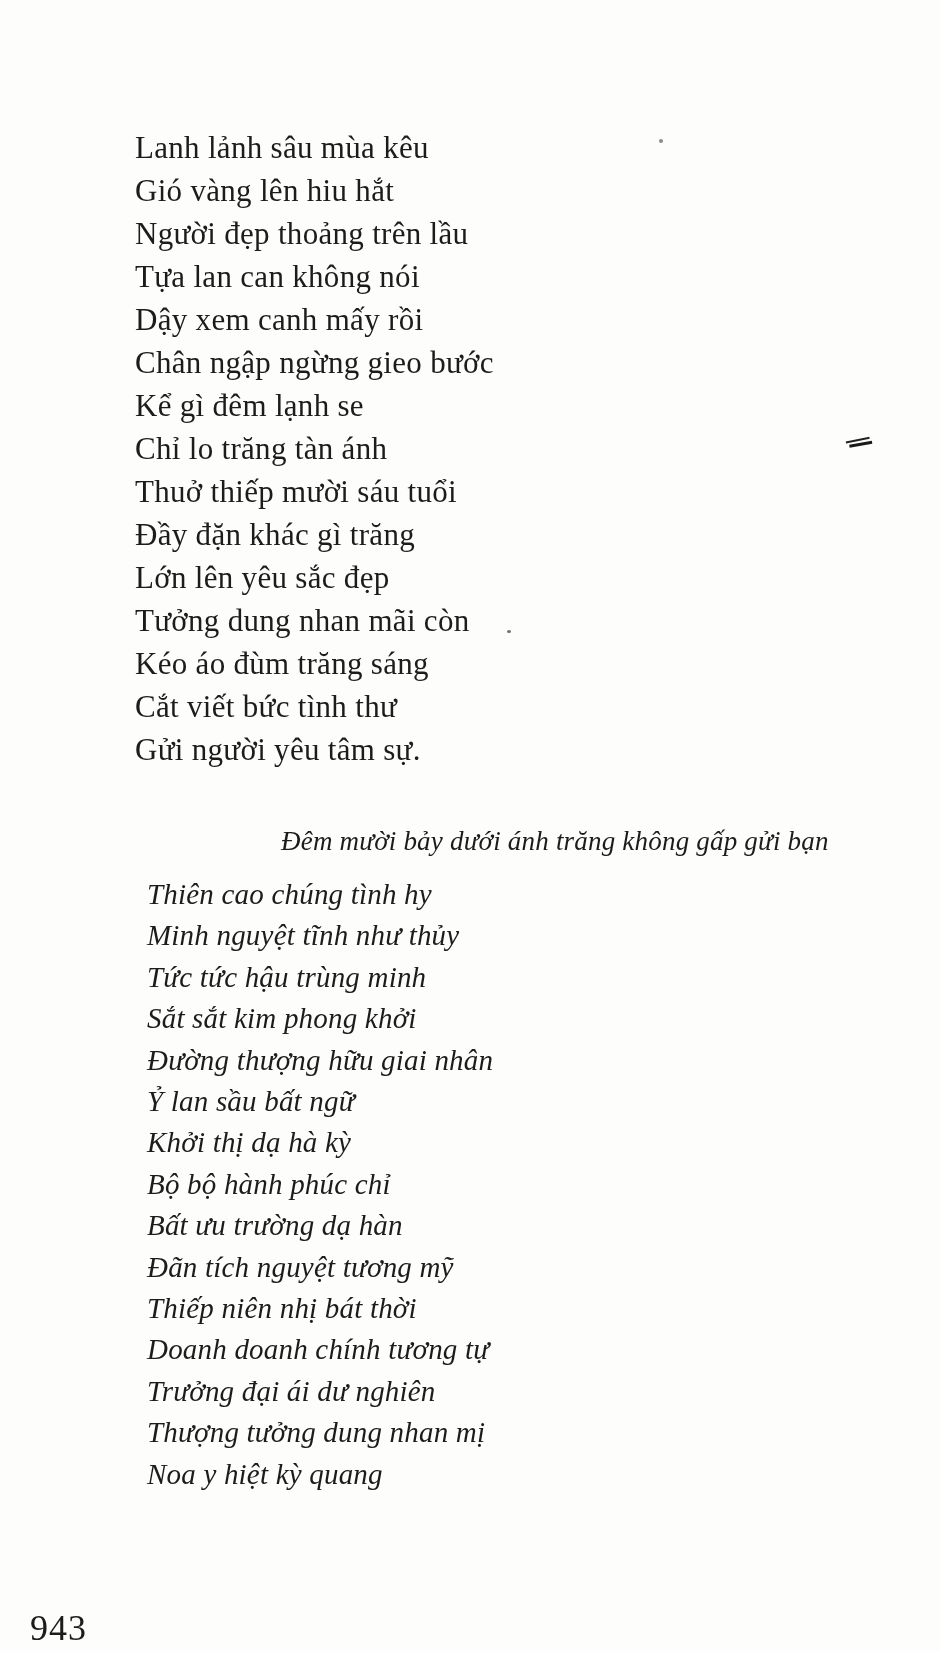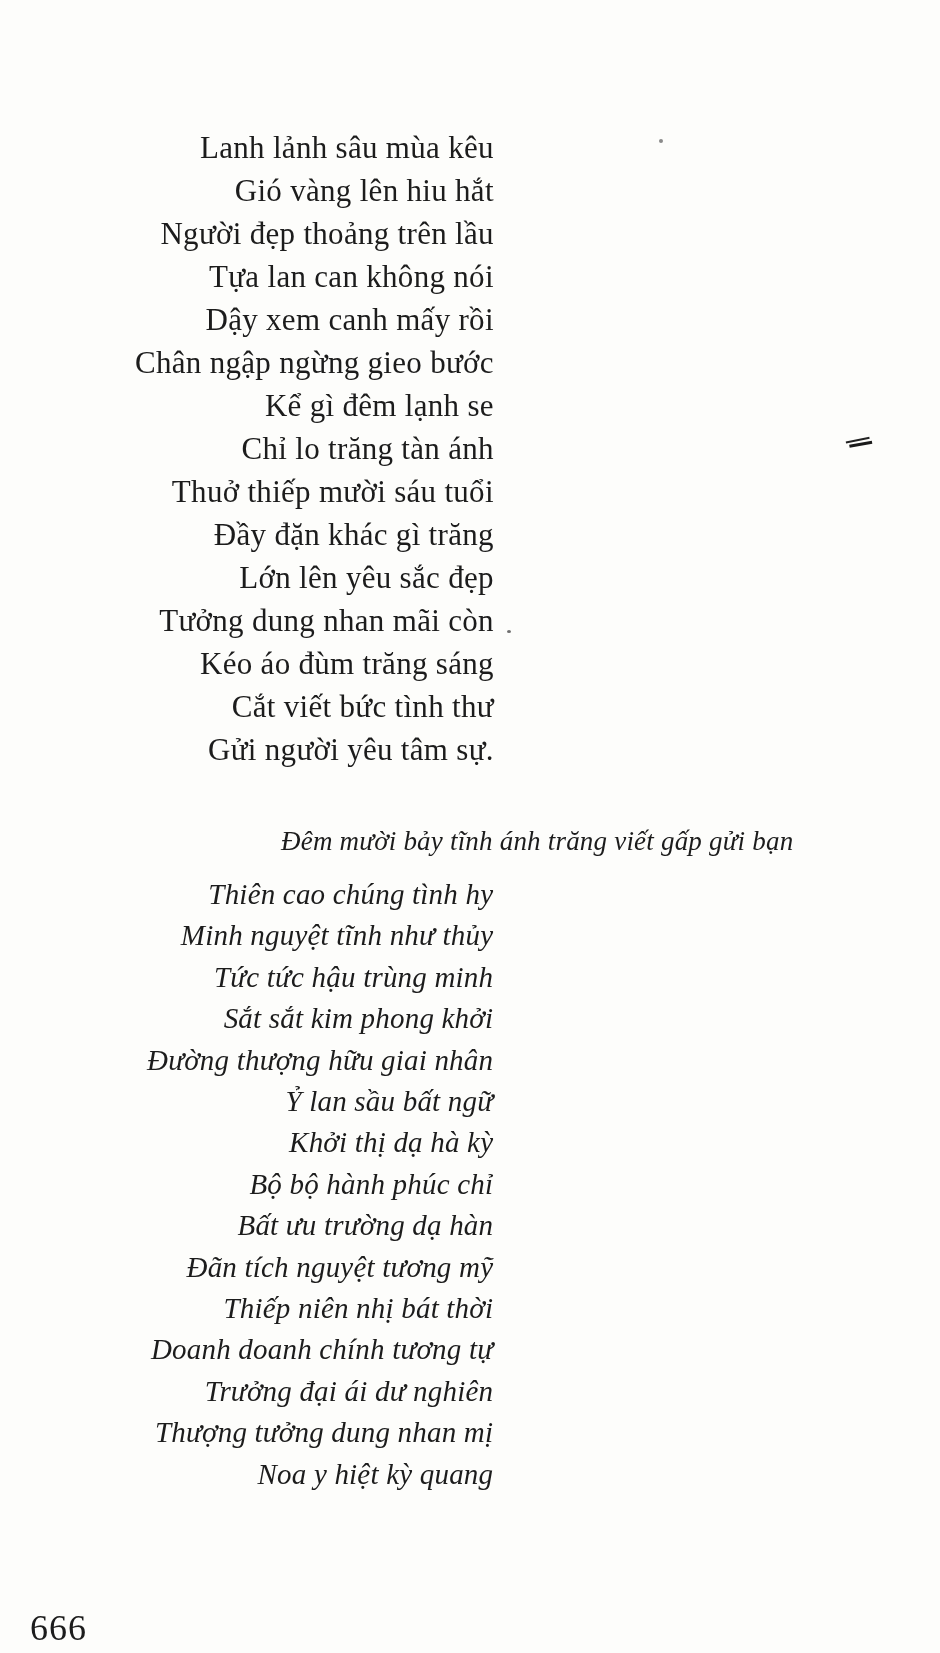--- a/index.html
+++ b/index.html
@@ -43,21 +43,20 @@
   .poem-transliteration {
     left: 147px;
     top: 874px;
     font-size: 29px;
     font-style: italic;
     line-height: 41.4px;
     letter-spacing: 0.2px;
   }
   .poem-line {
     height: inherit;
-    text-align: right;
   }
   .page-number {
     position: absolute;
     left: 30px;
     top: 1608px;
     font-size: 36px;
     line-height: 40px;
     letter-spacing: 1px;
   }
   
@@ -107,25 +106,25 @@
     transform: rotate(-3deg);
   }
 </style>
 </head>
 <body>
 
 <div class="page">
 
   <div class="poem poem-translation"><div class="poem-line">Lanh lảnh sâu mùa kêu</div><div class="poem-line">Gió vàng lên hiu hắt</div><div class="poem-line">Người đẹp thoảng trên lầu</div><div class="poem-line">Tựa lan can không nói</div><div class="poem-line">Dậy xem canh mấy rồi</div><div class="poem-line">Chân ngập ngừng gieo bước</div><div class="poem-line">Kể gì đêm lạnh se</div><div class="poem-line">Chỉ lo trăng tàn ánh</div><div class="poem-line">Thuở thiếp mười sáu tuổi</div><div class="poem-line">Đầy đặn khác gì trăng</div><div class="poem-line">Lớn lên yêu sắc đẹp</div><div class="poem-line">Tưởng dung nhan mãi còn</div><div class="poem-line">Kéo áo đùm trăng sáng</div><div class="poem-line">Cắt viết bức tình thư</div><div class="poem-line">Gửi người yêu tâm sự.</div></div>
 
-  <div class="poem-attribution">Đêm mười bảy tĩnh ánh trăng viết gấp gửi bạn</div>
+  <div class="poem-attribution">Đêm mười bảy dưới ánh trăng không gấp gửi bạn</div>
 
   <div class="poem poem-transliteration"><div class="poem-line">Thiên cao chúng tình hy</div><div class="poem-line">Minh nguyệt tĩnh như thủy</div><div class="poem-line">Tức tức hậu trùng minh</div><div class="poem-line">Sắt sắt kim phong khởi</div><div class="poem-line">Đường thượng hữu giai nhân</div><div class="poem-line">Ỷ lan sầu bất ngữ</div><div class="poem-line">Khởi thị dạ hà kỳ</div><div class="poem-line">Bộ bộ hành phúc chỉ</div><div class="poem-line">Bất ưu trường dạ hàn</div><div class="poem-line">Đãn tích nguyệt tương mỹ</div><div class="poem-line">Thiếp niên nhị bát thời</div><div class="poem-line">Doanh doanh chính tương tự</div><div class="poem-line">Trưởng đại ái dư nghiên</div><div class="poem-line">Thượng tưởng dung nhan mị</div><div class="poem-line">Noa y hiệt kỳ quang</div></div>
 
-  <div class="page-number">666</div>
+  <div class="page-number">943</div>
 
   <div class="speck speck-top"></div>
   <div class="speck speck-mid"></div>
   <div class="pen-mark">
     <div class="stroke-a"></div>
     <div class="stroke-b"></div>
   </div>
 
 </div>
 

